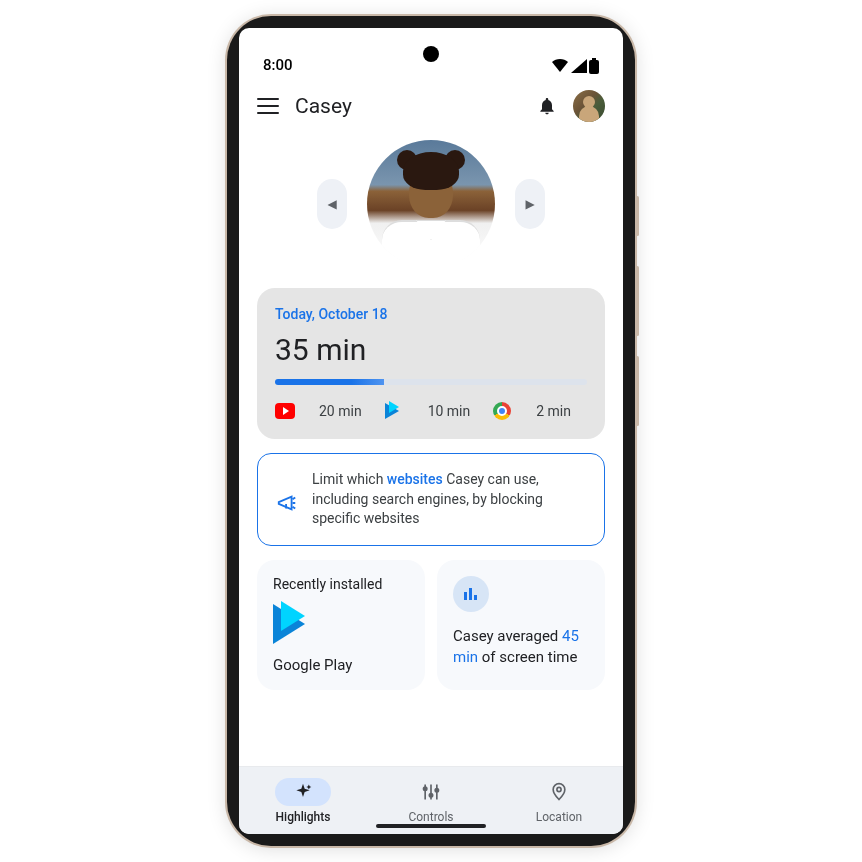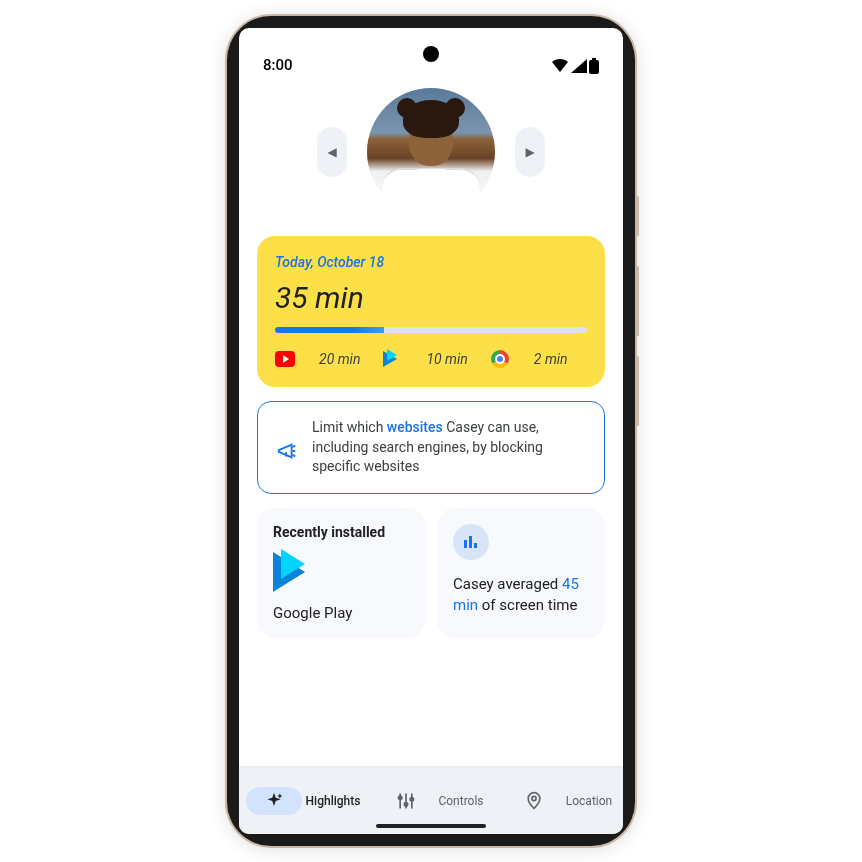--- a/index.html
+++ b/index.html
@@ -104,21 +104,21 @@
   .profile-pic::after {
     content:''; position:absolute; top:12px; left:36px; width:56px; height:38px;
     background:#2a1810; border-radius:50% 50% 40% 40%;
   }
   .hair-bun { position:absolute; width:20px; height:20px; background:#2a1810; border-radius:50%; top:10px; }
   .hair-bun.l { left:30px; } .hair-bun.r { right:30px; }
   .shirt { position:absolute; bottom:0; left:15px; right:15px; height:48px; background:#fff; border-radius:20px 20px 0 0; border-top:2px solid #ddd; }
   .collar { position:absolute; bottom:28px; left:50%; transform:translateX(-50%); width:30px; height:20px; background:#fff;
     clip-path: polygon(50% 100%, 0 0, 100% 0); border:1px solid #ddd; }
   .card {
-    background:#fde047; border-radius:18px; padding:18px; margin-bottom:14px;font-style:italic;
+    background:#e5e5e5; border-radius:18px; padding:18px; margin-bottom:14px;
   }
   .date-label { color:#1a73e8; font-size:14px; font-weight:500; margin-bottom:10px; }
   .time-big { font-size:30px; color:#202124; margin-bottom:12px; }
   .progress-bar { height:6px; background:#dde3ec; border-radius:3px; overflow:hidden; margin-bottom:16px; }
   .progress-fill { height:100%; background:linear-gradient(90deg,#1a73e8 70%,#4f94f0 100%); }
   .app-times { display:flex; gap:22px; align-items:center; font-size:14px; color:#3c4043; }
   .app-time-item { display:flex; align-items:center; gap:24px; }
   .icon-box { width:20px; height:20px; display:flex; align-items:center; justify-content:center; }
   .yt { background:#ff0000; border-radius:4px; position:relative; width:22px; height:16px; }
   .yt::after { content:''; position:absolute; top:4px; left:8px; border-left:6px solid #fff; border-top:4px solid transparent; border-bottom:4px solid transparent; }
@@ -129,32 +129,32 @@
   .chrome::after { content:''; position:absolute; top:4px; left:4px; width:10px; height:10px; background:#4285f4; border-radius:50%; border:2px solid #fff; box-sizing:border-box; }
   .tip-card {
     border:1.5px solid #1a73e8; border-radius:14px; padding:16px 18px;
     display:flex; gap:14px; align-items:center; margin-bottom:14px;
   }
   .megaphone { color:#1a73e8; flex-shrink:0; margin-top:8px; }
   .tip-text { font-size:14px; color:#3c4043; line-height:1.4; }
   .tip-text .link { color:#1a73e8; font-weight:500; }
   .two-col { display:flex; gap:12px; }
   .mini-card { flex:1; background:#f7f9fc; border-radius:18px; padding:16px; }
-  .mini-title { font-size:14px; color:#202124; margin-bottom:12px;font-weight:bold; }
+  .mini-title { font-size:14px; color:#202124; margin-bottom:12px; }
   .play-big { width:42px; height:42px; position:relative; margin-bottom:10px; }
   .play-big::before { content:''; position:absolute; border-left:32px solid #0a84d8; border-top:20px solid transparent; border-bottom:20px solid transparent; }
   .play-big::after { content:''; position:absolute; border-left:24px solid #00d4ff; border-top:15px solid transparent; border-bottom:15px solid transparent; left:8px; top:-3px; }
   .app-name { font-size:15px; color:#202124; }
   .chart-circle { width:36px; height:36px; background:#d7e5f6; border-radius:50%; display:flex; align-items:center; justify-content:center; color:#1a73e8; margin-bottom:14px; }
   .avg-text { font-size:15px; color:#202124; line-height:1.4; }
   .avg-text .hl { color:#1a73e8; }
   .bottom-nav {
     height:68px; background:#eef1f5; display:flex; border-top:1px solid #e8eaed;
   }
-  .nav-item { flex:1; display:flex; flex-direction:row; align-items:center; justify-content:center; gap:4px; cursor:pointer; font-size:12px; color:#5f6368; }
+  .nav-item { flex:1; display:flex; flex-direction:column; align-items:center; justify-content:center; gap:4px; cursor:pointer; font-size:12px; color:#5f6368; }
   .nav-item.active { color:#202124; font-weight:500; }
   .nav-item.active .nav-icon-wrap { background:#d3e3fd; }
   .nav-icon-wrap { width:56px; height:28px; border-radius:14px; display:flex; align-items:center; justify-content:center; }
   .home-indicator { position:absolute; bottom:6px; left:50%; transform:translateX(-50%); width:110px; height:4px; background:#202124; border-radius:2px; }
 </style>
 </head>
 <body>
 
 <div class="phone-frame">
   <div class="phone-side-btn btn1"></div>
@@ -172,20 +172,32 @@
         <svg width="16" height="14" viewBox="0 0 16 14">
             <path d="M0 14L16 14 16 0z" fill="#000"></path>
           </svg>
         <svg width="10" height="16" viewBox="0 0 10 16">
             <rect x="0" y="2" width="10" height="14" rx="2" fill="#000"></rect>
             <rect x="3" y="0" width="4" height="2" fill="#000"></rect>
           </svg>
       </div>
     </div>
 
+    <div class="app-bar">
+      <div class="menu-icon">
+          <span></span>
+          <span></span>
+          <span></span>
+        </div>
+      <div class="app-title">Casey</div>
+      <svg class="bell-icon" viewBox="0 0 24 24" fill="#202124">
+          <path d="M12 22c1.1 0 2-.9 2-2h-4c0 1.1.9 2 2 2zm6-6v-5c0-3.07-1.64-5.64-4.5-6.32V4c0-.83-.67-1.5-1.5-1.5s-1.5.67-1.5 1.5v.68C7.63 5.36 6 7.92 6 11v5l-2 2v1h16v-1l-2-2z"></path>
+        </svg>
+      <div class="avatar-small"></div>
+    </div>
 
     <div class="content">
       <div class="profile-row">
         <div class="nav-pill">◀</div>
         <div class="profile-pic">
           <div class="hair-bun l"></div>
             <div class="hair-bun r"></div>
           <div class="shirt"></div>
             <div class="collar"></div>
         </div>

